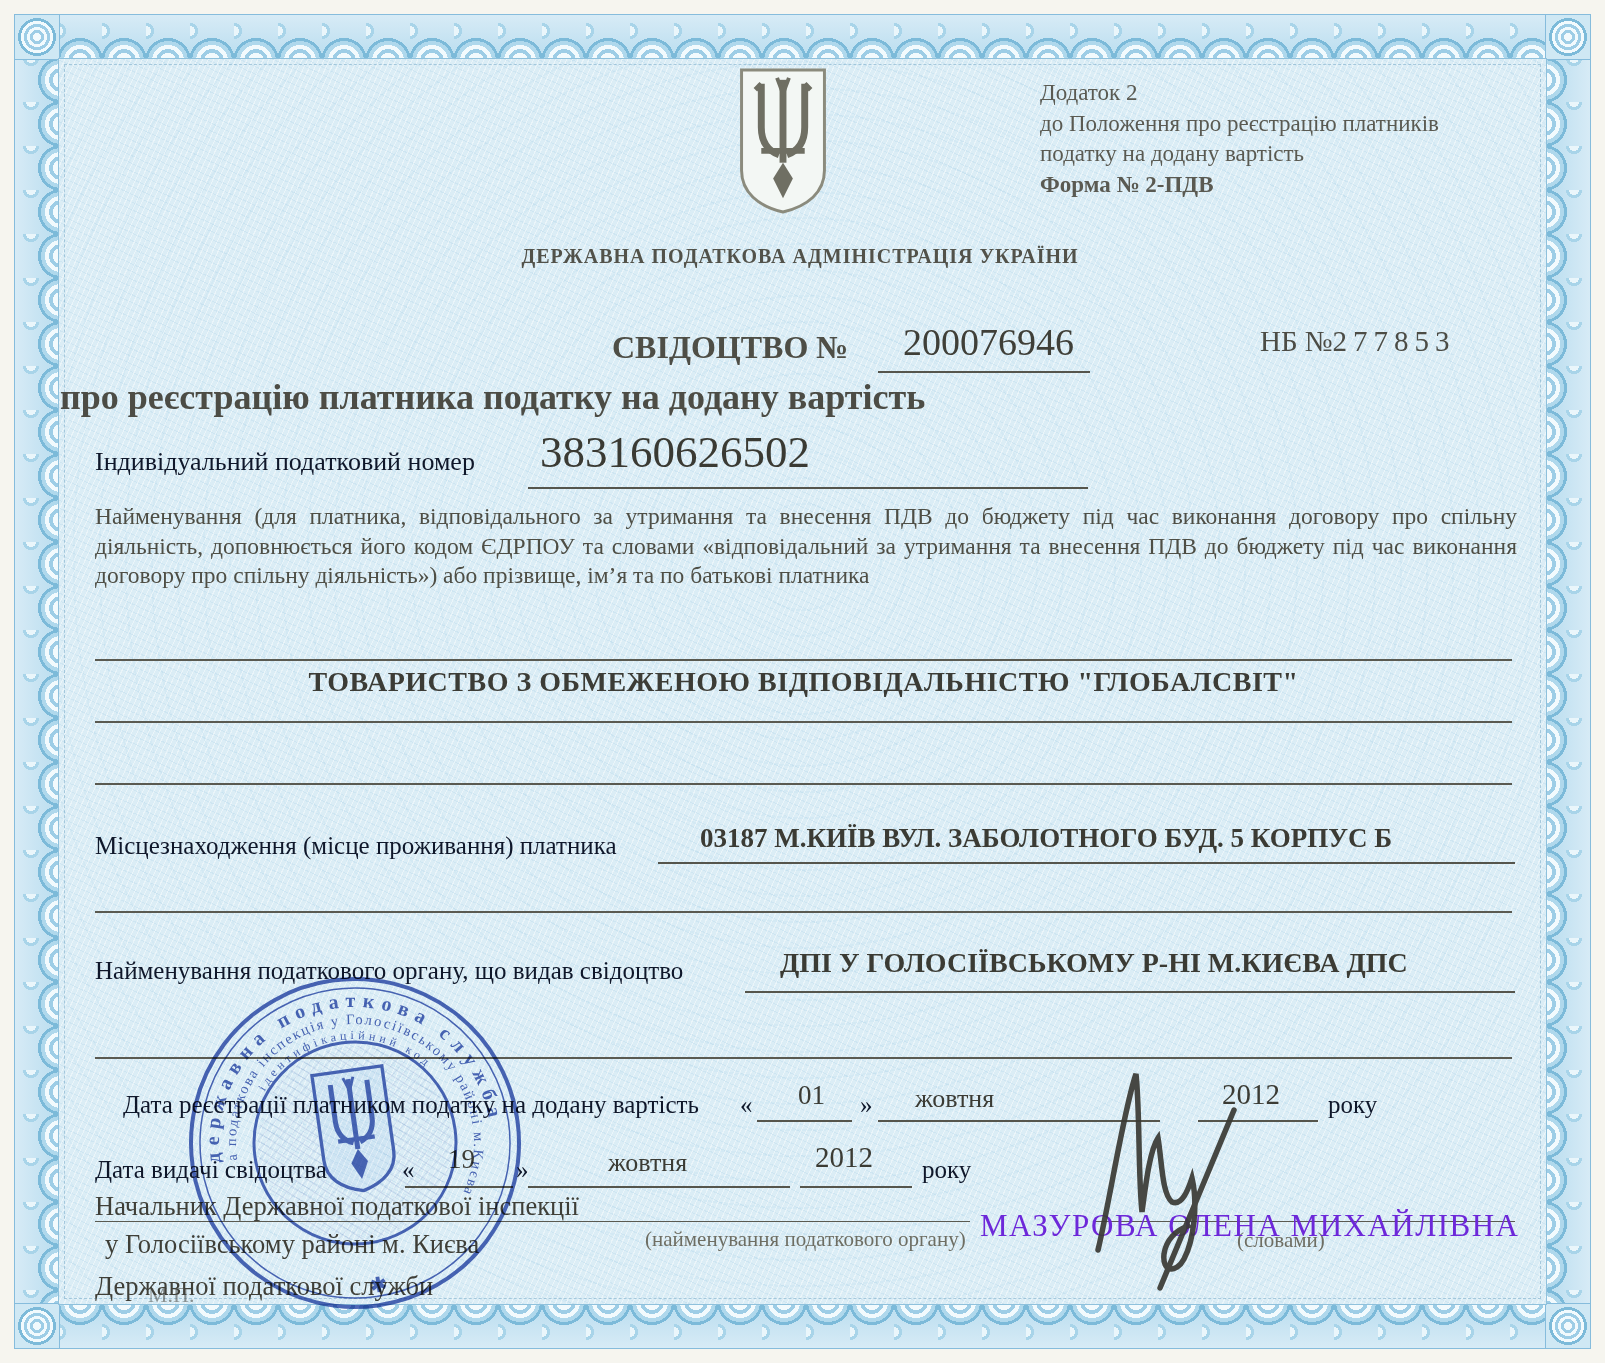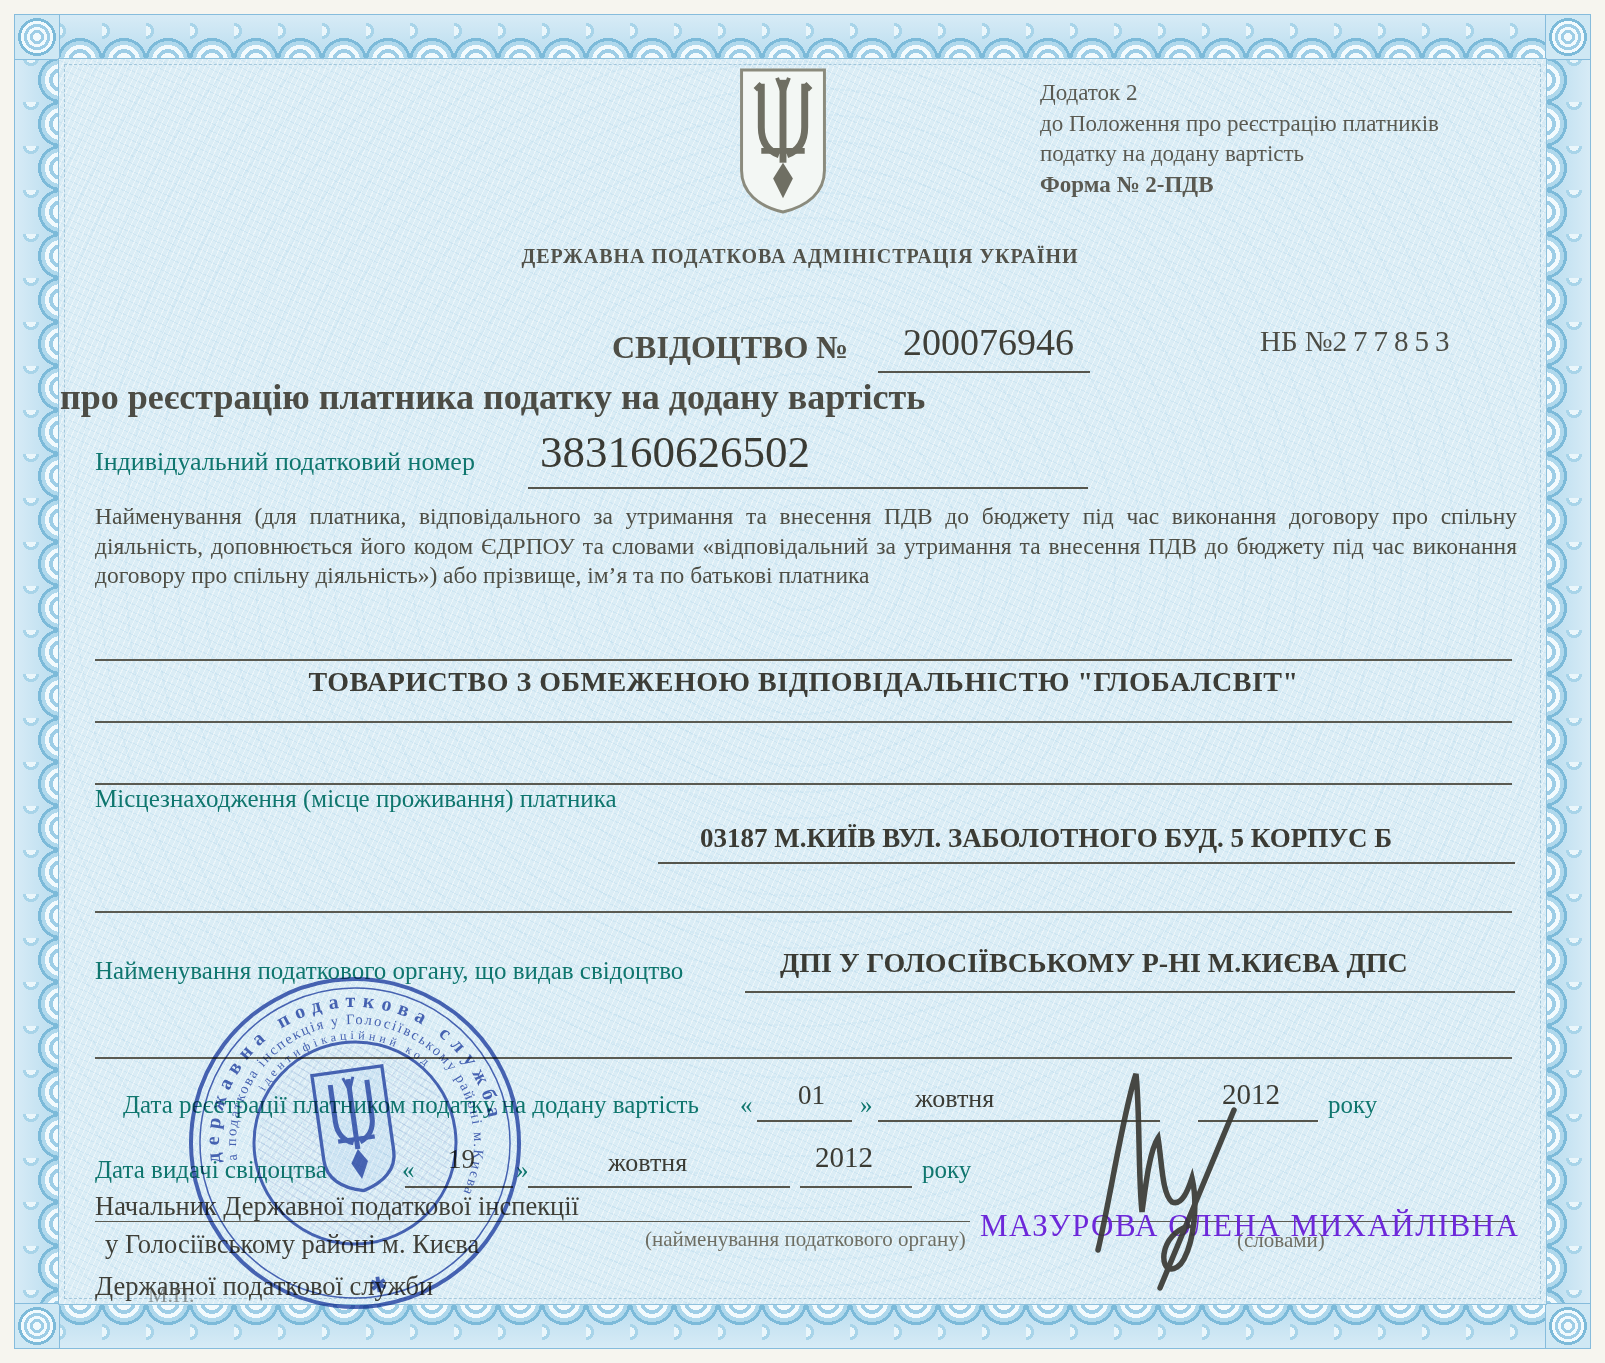--- a/index.html
+++ b/index.html
@@ -36,21 +36,21 @@
     background:radial-gradient(circle at 50% 50%,#f2fafd 0 4px,#9dcde6 4px 7px,#f2fafd 7px 10px,#9dcde6 10px 13px,#f2fafd 13px 16px,#7cbad9 16px 19px,#cfe8f4 19px);}
   .c-tl{left:14px;top:14px}.c-tr{right:14px;top:14px}.c-bl{left:14px;bottom:14px}.c-br{right:14px;bottom:14px}
   
   .inner{position:absolute;inset:58px;background-color:#d9ecf5;
     background-image:
       repeating-linear-gradient(115deg,rgba(255,255,255,0.45) 0 1px,rgba(0,0,0,0) 1px 5px),
       repeating-linear-gradient(25deg,rgba(140,190,220,0.16) 0 1px,rgba(0,0,0,0) 1px 7px),
       repeating-radial-gradient(circle at 50% 40%,rgba(150,200,228,0.08) 0 2px,rgba(255,255,255,0.05) 2px 26px);
     border:1px solid #8fc1dc;outline:1px dashed rgba(120,170,200,0.55);outline-offset:-7px;}
   
-  .lbl{font-size:25px;color:#0f766e;white-space:nowrap;}
+  .lbl{font-size:25px;color:#0f172a;white-space:nowrap;}
   .val{font-weight:bold;color:#3b3b34;white-space:nowrap;}
   .rule{position:absolute;height:0;border-top:2px solid #5a5a51;}
   .u{position:absolute;height:0;border-top:2px solid #55554c;}
   .caption{font-size:21px;color:#6e6e63;white-space:nowrap;}
   .stamp-svg{mix-blend-mode:multiply;opacity:0.88;}
   .arc-outer{font-size:20px;letter-spacing:7px;fill:#3854ae;font-weight:bold;}
   .arc-inner{font-size:14.5px;letter-spacing:2px;fill:#3854ae;}
   .arc-code{font-size:12px;letter-spacing:4px;fill:#3854ae;}
 </style>
 </head>
@@ -103,21 +103,21 @@
   <div class="abs" style="left:540px;top:426px;font-size:45px;color:#3a3a33;">383160626502</div>
   <div class="u" style="left:528px;top:487px;width:560px;"></div>
 
   <div class="abs" style="left:95px;top:502px;width:1422px;font-size:23.5px;line-height:29.5px;text-align:justify;color:#4e4e45;">Найменування (для платника, відповідального за утримання та внесення ПДВ до бюджету під час виконання договору про спільну діяльність, доповнюється його кодом ЄДРПОУ та словами «відповідальний за утримання та внесення ПДВ до бюджету під час виконання договору про спільну діяльність») або прізвище, ім’я та по батькові платника</div>
 
   <div class="rule" style="left:95px;top:659px;width:1417px;"></div>
   <div class="abs" style="left:95px;top:666px;width:1417px;text-align:center;font-size:28px;font-weight:bold;letter-spacing:0.5px;color:#3c3c36;">ТОВАРИСТВО З ОБМЕЖЕНОЮ ВІДПОВІДАЛЬНІСТЮ "ГЛОБАЛСВІТ"</div>
   <div class="rule" style="left:95px;top:721px;width:1417px;"></div>
   <div class="rule" style="left:95px;top:783px;width:1417px;"></div>
 
-  <div class="abs lbl" style="left:95px;top:785px;">Місцезнаходження (місце проживання) платника</div>
+  <div class="abs lbl" style="left:95px;top:832px;">Місцезнаходження (місце проживання) платника</div>
   <div class="abs val" style="left:700px;top:823px;font-size:27px;">03187 М.КИЇВ ВУЛ. ЗАБОЛОТНОГО  БУД. 5 КОРПУС Б</div>
   <div class="u" style="left:658px;top:862px;width:857px;"></div>
   <div class="rule" style="left:95px;top:911px;width:1417px;"></div>
 
   <div class="abs lbl" style="left:95px;top:957px;">Найменування податкового органу, що видав свідоцтво</div>
   <div class="abs val" style="left:780px;top:947px;font-size:28px;">ДПІ У ГОЛОСІЇВСЬКОМУ Р-НІ М.КИЄВА ДПС</div>
   <div class="u" style="left:745px;top:991px;width:770px;"></div>
   <div class="rule" style="left:95px;top:1057px;width:1417px;"></div>
 
   <div class="abs lbl" style="left:95px;top:1091px;margin-left:28px;">Дата реєстрації платником податку на додану вартість</div>

